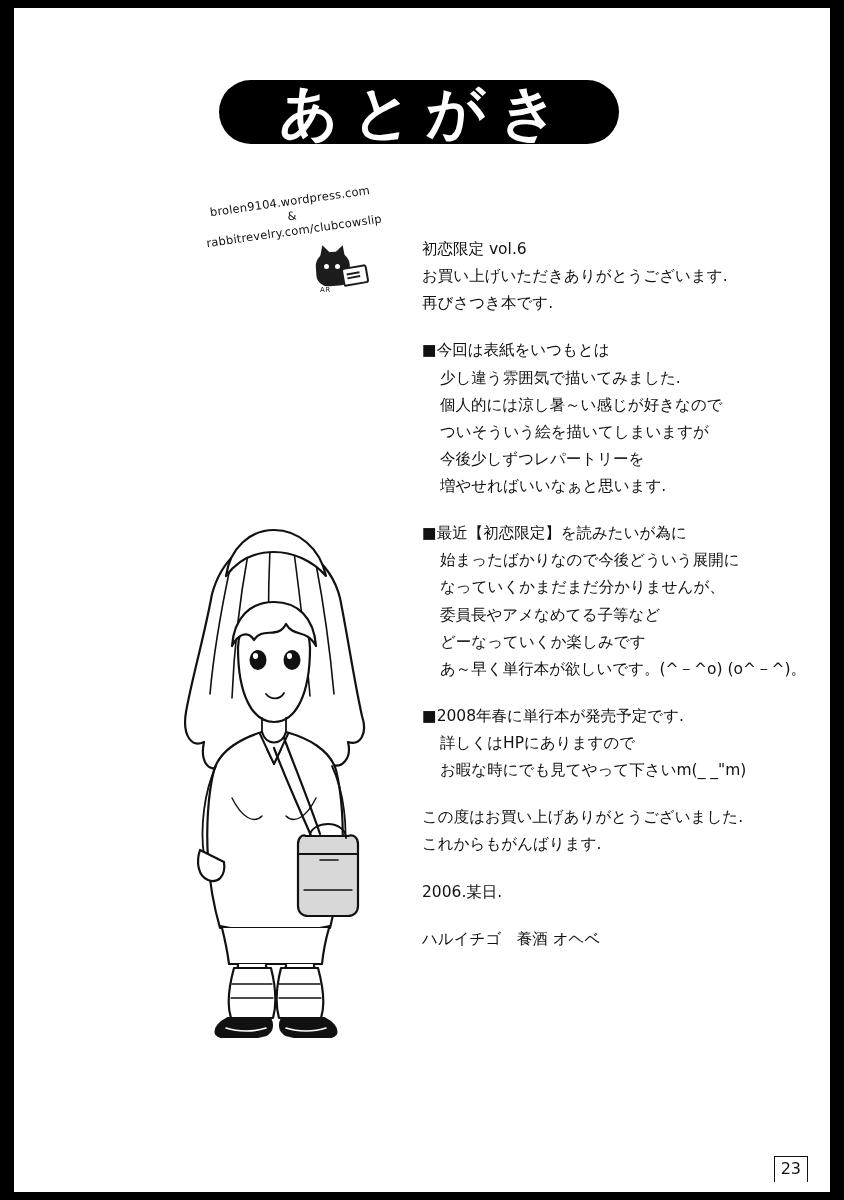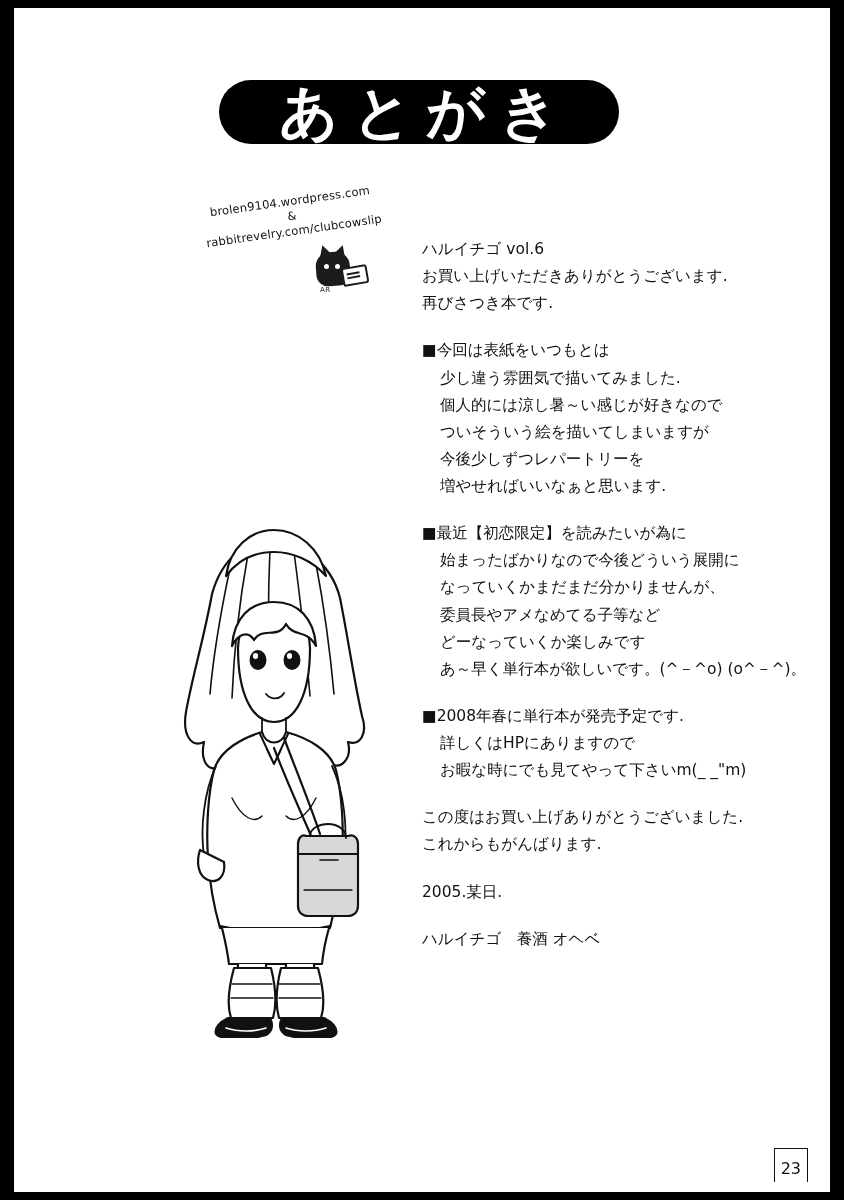--- a/index.html
+++ b/index.html
@@ -156,21 +156,21 @@
     position: absolute;
     right: 22px;
     bottom: 14px;
     font-size: 16px;
     color: #111;
     font-family: "DejaVu Sans", sans-serif;
   }
   .page-number .box {
     border: 1px solid #111;
     border-bottom: none;
-    padding: 10px 6px 4px 6px;
+    padding: 2px 6px 4px 6px;
   }
 </style>
 </head>
 <body>
 
 <div id="page">
   <div class="paper">
 
     <div class="title-banner">
       <span class="title-text">あとがき</span>
@@ -267,21 +267,21 @@
           <path d="M164 356 L224 356" stroke-width="1.8"></path>
           <path d="M176 338 C176 330 186 326 194 326 C204 326 212 332 212 340" stroke-width="1.8"></path>
           <path d="M186 362 L204 362" stroke-width="1.6"></path>
           <path d="M170 392 L218 392" stroke-width="1.4"></path>
         </g>
       </svg>
     </div>
 
     <div class="afterword">
       <div class="block">
-        <span class="ln">ハルイチゴ vol.6</span>
+        <span class="ln">初恋限定 vol.6</span>
         <span class="ln">お買い上げいただきありがとうございます.</span>
         <span class="ln">再びさつき本です.</span>
       </div>
 
       <div class="block">
         <span class="ln">■今回は表紙をいつもとは</span>
         <span class="ln indent">少し違う雰囲気で描いてみました.</span>
         <span class="ln indent">個人的には涼し暑～い感じが好きなので</span>
         <span class="ln indent">ついそういう絵を描いてしまいますが</span>
         <span class="ln indent">今後少しずつレパートリーを</span>
@@ -302,21 +302,21 @@
         <span class="ln indent">詳しくはHPにありますので</span>
         <span class="ln indent">お暇な時にでも見てやって下さいm(_ _"m)</span>
       </div>
 
       <div class="block">
         <span class="ln">この度はお買い上げありがとうございました.</span>
         <span class="ln">これからもがんばります.</span>
       </div>
 
       <div class="block">
-        <span class="ln">2005.某日.</span>
+        <span class="ln">2006.某日.</span>
       </div>
 
       <div class="block">
         <span class="ln">ハルイチゴ　養酒 オヘベ</span>
       </div>
     </div>
 
     <div class="page-number">
       <span class="box">23</span>
     </div>

